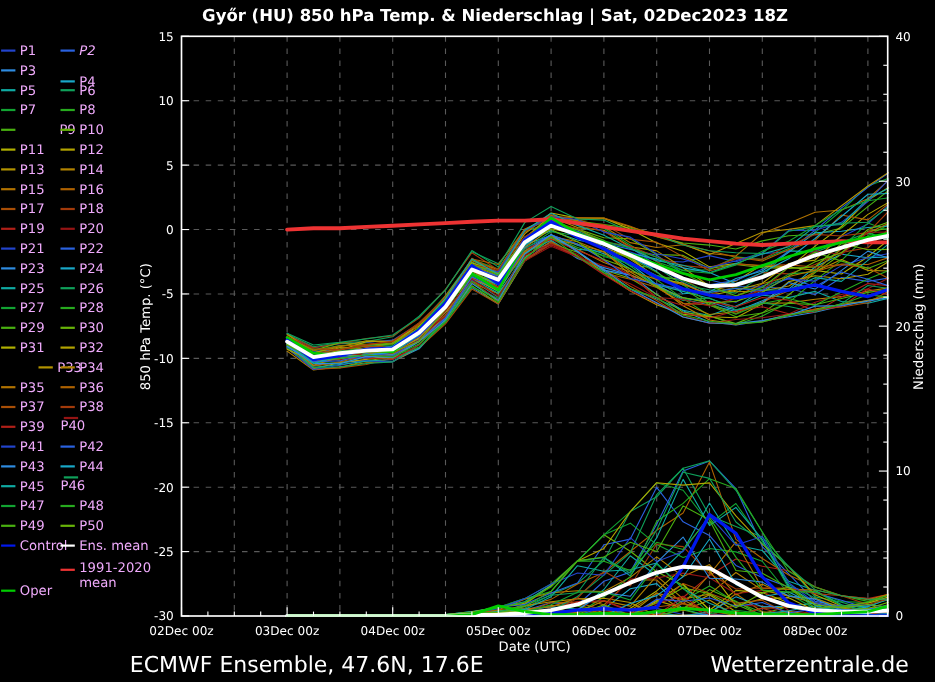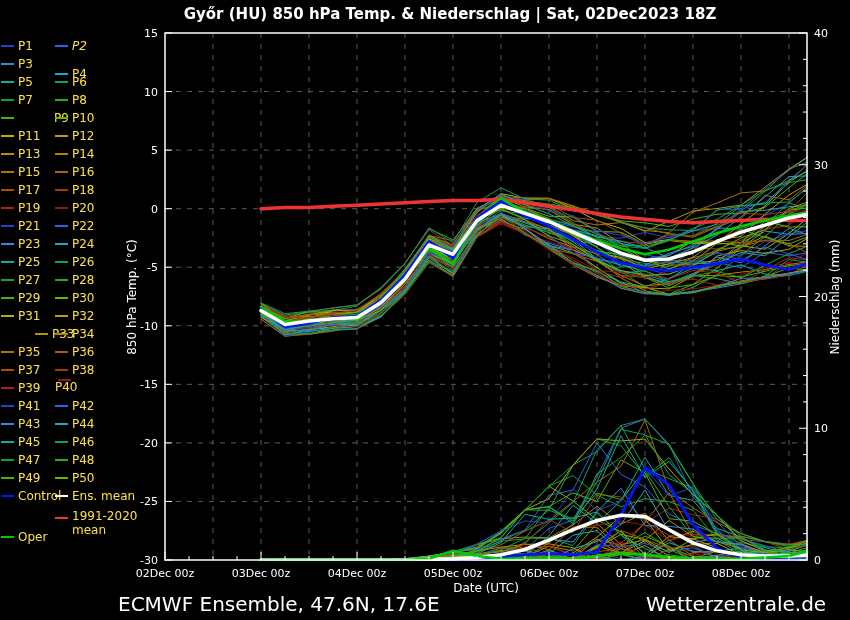--- a/index.html
+++ b/index.html
@@ -5,21 +5,21 @@
   html,body{margin:0;padding:0;background:#000;}
   body{width:850px;height:620px;position:relative;overflow:hidden;
        font-family:"DejaVu Sans","Liberation Sans",sans-serif;color:#fff;}
   .title{position:absolute;top:5px;left:40px;width:820px;text-align:center;
          font-size:15px;font-weight:bold;white-space:nowrap;}
   #legend{position:absolute;left:1px;top:37px;width:150px;}
   .litem{position:absolute;display:flex;align-items:center;height:18px;}
   .litem.wrap{align-items:flex-start;height:auto;}
   .ldash{width:13px;height:2px;margin-right:4px;flex:none;}
   .litem.wrap .ldash{margin-top:8px;}
-  .llbl{font-size:12px;line-height:13px;white-space:nowrap;color:#fde047;}
+  .llbl{font-size:12px;line-height:13px;white-space:nowrap;color:#f0abfc;}
   .litem.wrap .llbl{white-space:normal;width:70px;line-height:14px;}
   .foot{position:absolute;top:592px;font-size:20px;}
   .foot.l{left:118px;} .foot.r{left:646px;}
   svg text{font-family:"DejaVu Sans","Liberation Sans",sans-serif;}
 </style>
 </head>
 <body>
 
 
 
@@ -199,21 +199,21 @@
       <span class="llbl">P43</span>
     </div>
     <div class="litem" style="left: 54px; top: 378px;">
       <span class="ldash" style="background: rgb(25, 168, 200);"></span>
       <span class="llbl">P44</span>
     </div>
     <div class="litem" style="left: 0px; top: 396px;">
       <span class="ldash" style="background: rgb(15, 170, 162);"></span>
       <span class="llbl">P45</span>
     </div>
-    <div class="litem" style="left: 54px; top: 396px;">
+    <div class="litem" style="left: 54px; top: 396px; flex-direction: column;">
       <span class="ldash" style="background: rgb(15, 160, 90);"></span>
       <span class="llbl">P46</span>
     </div>
     <div class="litem" style="left: 0px; top: 414px;">
       <span class="ldash" style="background: rgb(18, 163, 50);"></span>
       <span class="llbl">P47</span>
     </div>
     <div class="litem" style="left: 54px; top: 414px;">
       <span class="ldash" style="background: rgb(39, 170, 30);"></span>
       <span class="llbl">P48</span>

